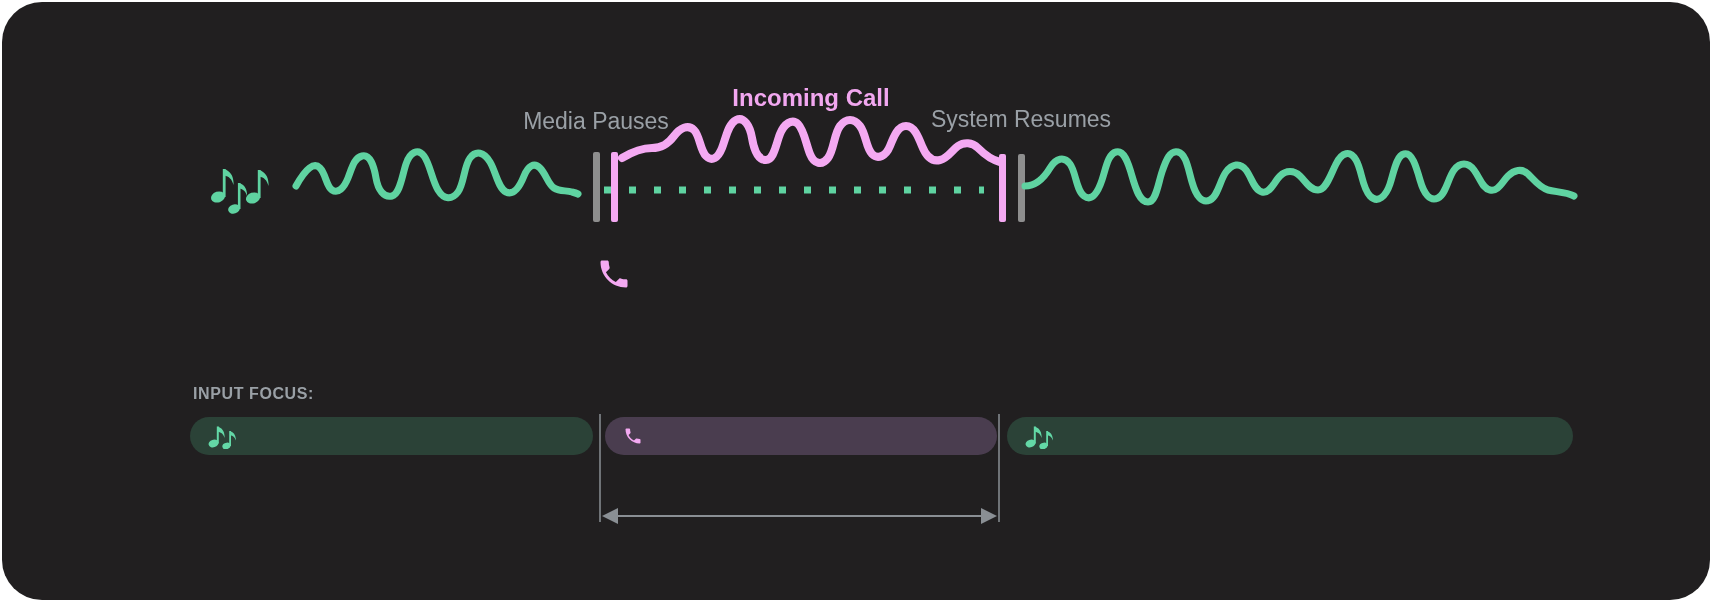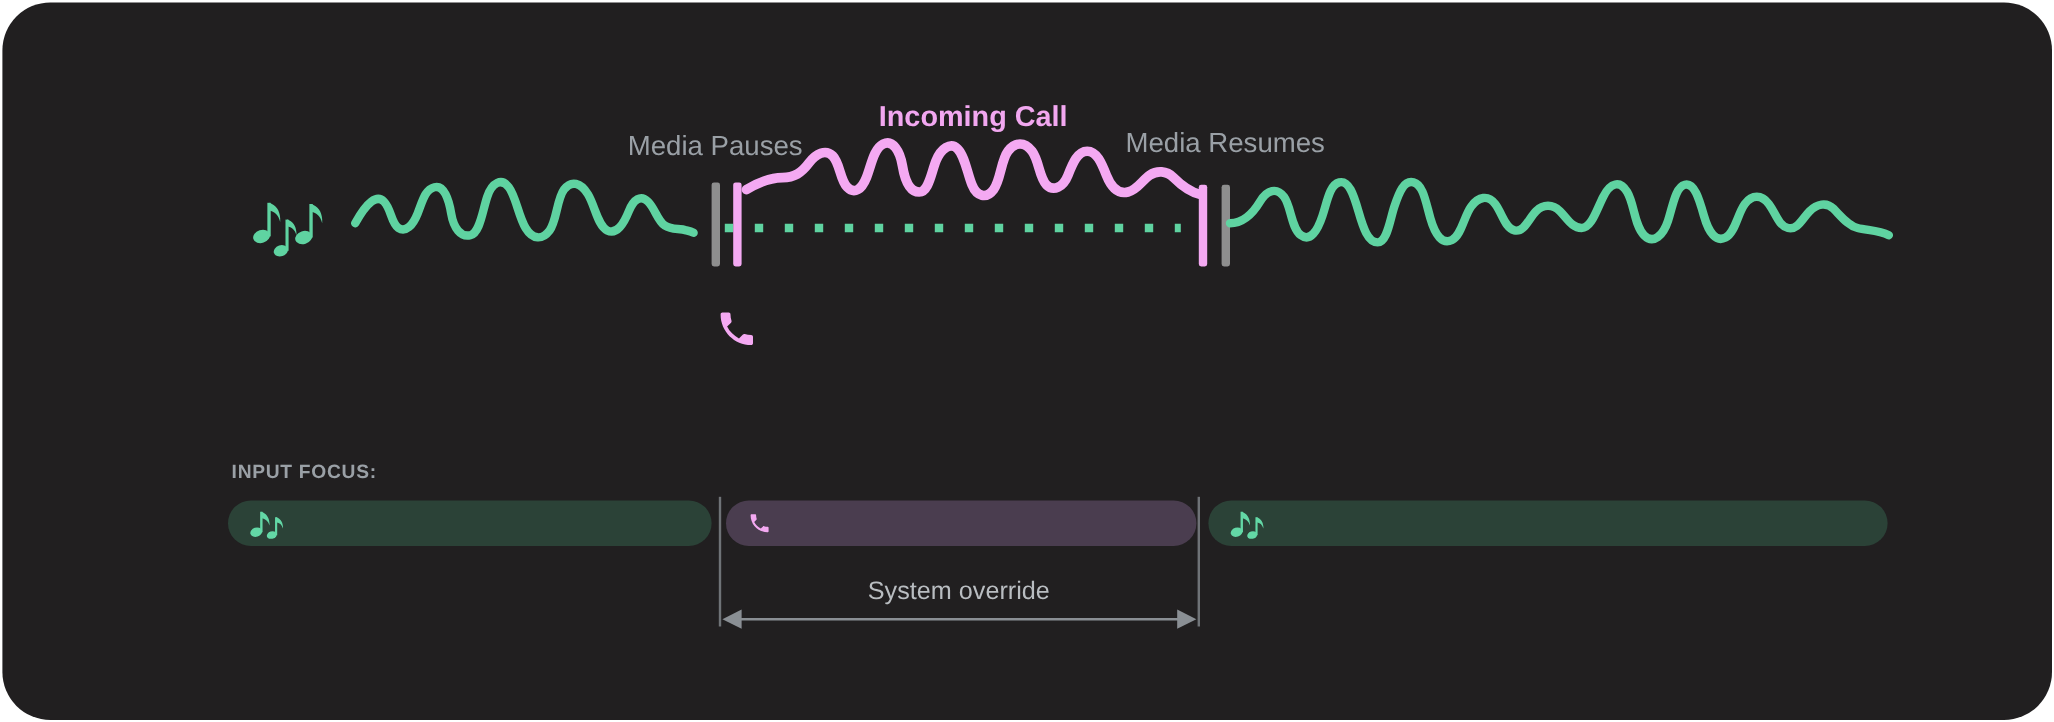--- a/index.html
+++ b/index.html
@@ -86,23 +86,22 @@
     <line x1="999" y1="414" x2="999" y2="522" stroke="#6f7377" stroke-width="2"></line>
     <g>
       <line x1="614" y1="516" x2="985" y2="516" stroke="#8a8f94" stroke-width="2"></line>
       <polygon points="602,516 618,508 618,524" fill="#8a8f94"></polygon>
       <polygon points="997,516 981,508 981,524" fill="#8a8f94"></polygon>
     </g>
   </svg>
 
   <div class="lbl lbl-pink incoming-call">Incoming Call</div>
   <div class="lbl lbl-gray media-pauses">Media Pauses</div>
-  <div class="lbl lbl-gray media-resumes">Media Resumes</div>
+  <div class="lbl lbl-gray media-resumes">System Resumes</div>
   <div class="lbl input-focus-heading">INPUT FOCUS:</div>
-  <div class="lbl system-override">System override</div>
 
   <div class="focus-bar media bar-media-1">
     <span class="bar-icon">
       <svg width="30" height="26" viewBox="0 0 30 26" xmlns="http://www.w3.org/2000/svg" fill="#63d8a6">
         <ellipse cx="5.5" cy="20.5" rx="5" ry="3.8" transform="rotate(-18 5.5 20.5)"></ellipse>
         <path d="M8.8,20.5 L8.8,3.5 L10.8,3.5 L10.8,20.5 Z"></path>
         <path d="M9.8,3.5 C14,5 16.2,8 16.6,13 L16.6,15 C15.4,11 13.4,9.4 9.8,8.8 Z"></path>
         <ellipse cx="18.5" cy="23" rx="4.2" ry="3.2" transform="rotate(-18 18.5 23)"></ellipse>
         <path d="M21.2,23 L21.2,8 L23,8 L23,23 Z"></path>
         <path d="M22.1,8 C25.6,9.2 27.4,11.6 27.8,15.6 L27.8,17.4 C26.8,14.2 25.1,12.8 22.1,12.3 Z"></path>

